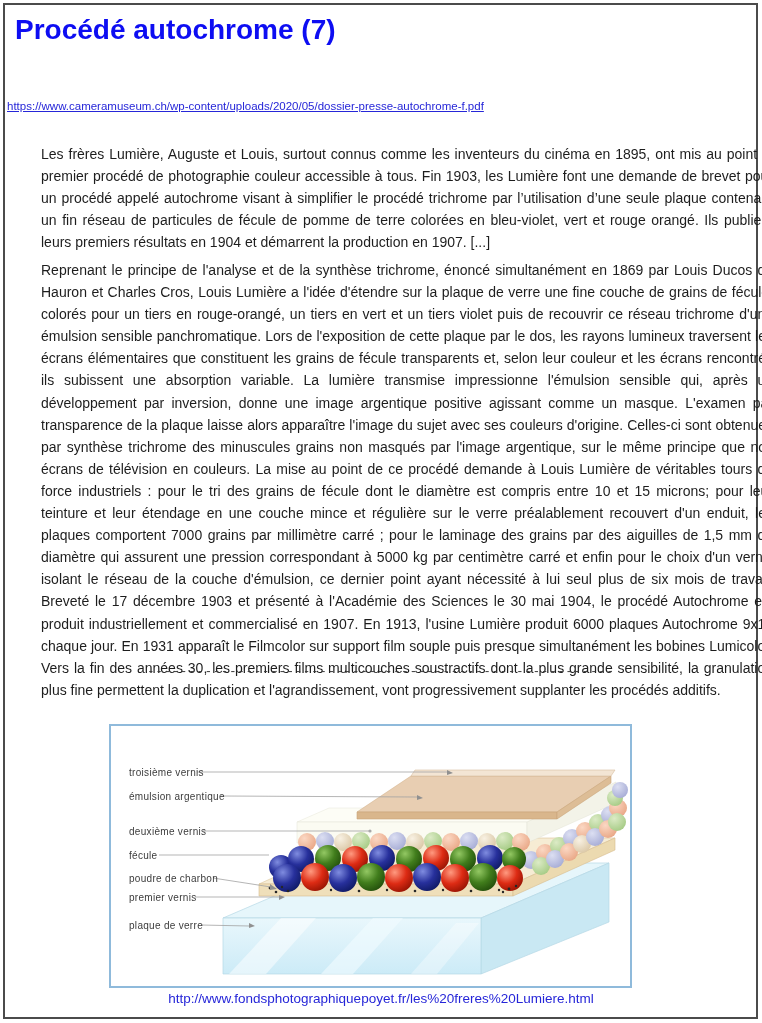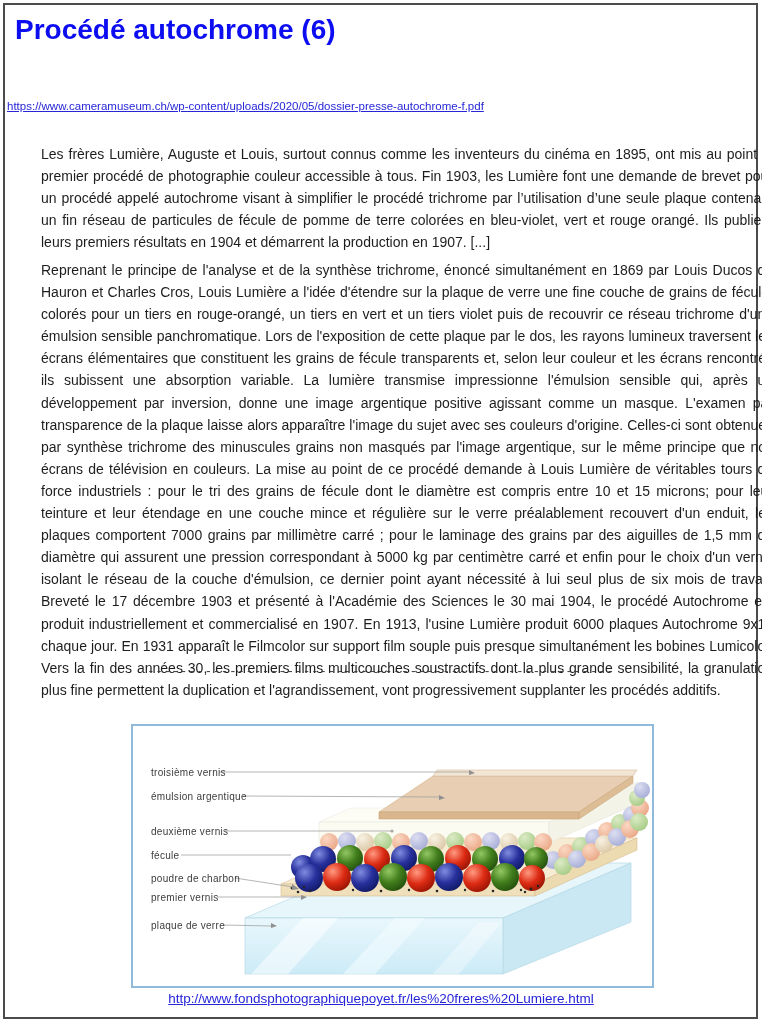--- a/index.html
+++ b/index.html
@@ -27,42 +27,42 @@
     color:var(--body-text,#1d1d1d);
   }
   .para-1{top:127px;}
   .para-2{top:243px;}
   .separator{
     position:absolute;left:0;top:665px;width:762px;text-align:center;
     font-size:12px;letter-spacing:1px;color:#3a3a3a;
     font-family:"Liberation Mono","DejaVu Sans Mono",monospace;
   }
   .diagram-frame{
-    position:absolute;left:131px;top:724px;width:523px;height:264px;
+    position:absolute;left:109px;top:724px;width:523px;height:264px;
     box-sizing:border-box;border:2px solid var(--diagram-border,#8fbadb);
     background:#ffffff;margin:0;
   }
   .diagram-frame svg{display:block;width:519px;height:260px;}
   .diagram-label{
     font-family:"Liberation Sans",sans-serif;font-size:10px;
     letter-spacing:0.3px;fill:#3c3c3c;
   }
   .leader{stroke:#a2a2a2;stroke-width:0.8;fill:none;}
   .bottom-link{
     position:absolute;left:0;top:991px;width:762px;text-align:center;
     font-size:13.5px;color:var(--link,#2626d8);
-    text-decoration:underline;cursor:pointer;
+    cursor:pointer;
   }
 </style>
 </head>
 <body>
 
 <div class="page-border"></div>
 
-<h1 class="title">Procédé autochrome (6)</h1>
+<h1 class="title">Procédé autochrome (7)</h1>
 
 <a class="top-link">https://www.cameramuseum.ch/wp-content/uploads/2020/05/dossier-presse-autochrome-f.pdf</a>
 
 <p class="para para-1">Les frères Lumière, Auguste et Louis, surtout connus comme les inventeurs du cinéma en 1895, ont mis au point le premier procédé de photographie couleur accessible à tous. Fin 1903, les Lumière font une demande de brevet pour un procédé appelé autochrome visant à simplifier le procédé trichrome par l’utilisation d’une seule plaque contenant un fin réseau de particules de fécule de pomme de terre colorées en bleu-violet, vert et rouge orangé. Ils publient leurs premiers résultats en 1904 et démarrent la production en 1907. [...]</p>
 <p class="para para-2">Reprenant le principe de l'analyse et de la synthèse trichrome, énoncé simultanément en 1869 par Louis Ducos du Hauron et Charles Cros, Louis Lumière a l'idée d'étendre sur la plaque de verre une fine couche de grains de fécule, colorés pour un tiers en rouge-orangé, un tiers en vert et un tiers violet puis de recouvrir ce réseau trichrome d'une émulsion sensible panchromatique. Lors de l'exposition de cette plaque par le dos, les rayons lumineux traversent les écrans élémentaires que constituent les grains de fécule transparents et, selon leur couleur et les écrans rencontrés ils subissent une absorption variable. La lumière transmise impressionne l'émulsion sensible qui, après un développement par inversion, donne une image argentique positive agissant comme un masque. L'examen par transparence de la plaque laisse alors apparaître l'image du sujet avec ses couleurs d'origine. Celles-ci sont obtenues par synthèse trichrome des minuscules grains non masqués par l'image argentique, sur le même principe que nos écrans de télévision en couleurs. La mise au point de ce procédé demande à Louis Lumière de véritables tours de force industriels : pour le tri des grains de fécule dont le diamètre est compris entre 10 et 15 microns; pour leur teinture et leur étendage en une couche mince et régulière sur le verre préalablement recouvert d'un enduit, les plaques comportent 7000 grains par millimètre carré ; pour le laminage des grains par des aiguilles de 1,5 mm de diamètre qui assurent une pression correspondant à 5000 kg par centimètre carré et enfin pour le choix d'un vernis isolant le réseau de la couche d'émulsion, ce dernier point ayant nécessité à lui seul plus de six mois de travail. Breveté le 17 décembre 1903 et présenté à l'Académie des Sciences le 30 mai 1904, le procédé Autochrome est produit industriellement et commercialisé en 1907. En 1913, l'usine Lumière produit 6000 plaques Autochrome 9x12 chaque jour. En 1931 apparaît le Filmcolor sur support film souple puis presque simultanément les bobines Lumicolor. Vers la fin des années 30, les premiers films multicouches soustractifs dont la plus grande sensibilité, la granulation plus fine permettent la duplication et l'agrandissement, vont progressivement supplanter les procédés additifs.</p>
 
 <div class="separator">---------------------------------------------------------</div>
 
 <figure class="diagram-frame">
   <svg viewBox="0 0 519 260" xmlns="http://www.w3.org/2000/svg">

